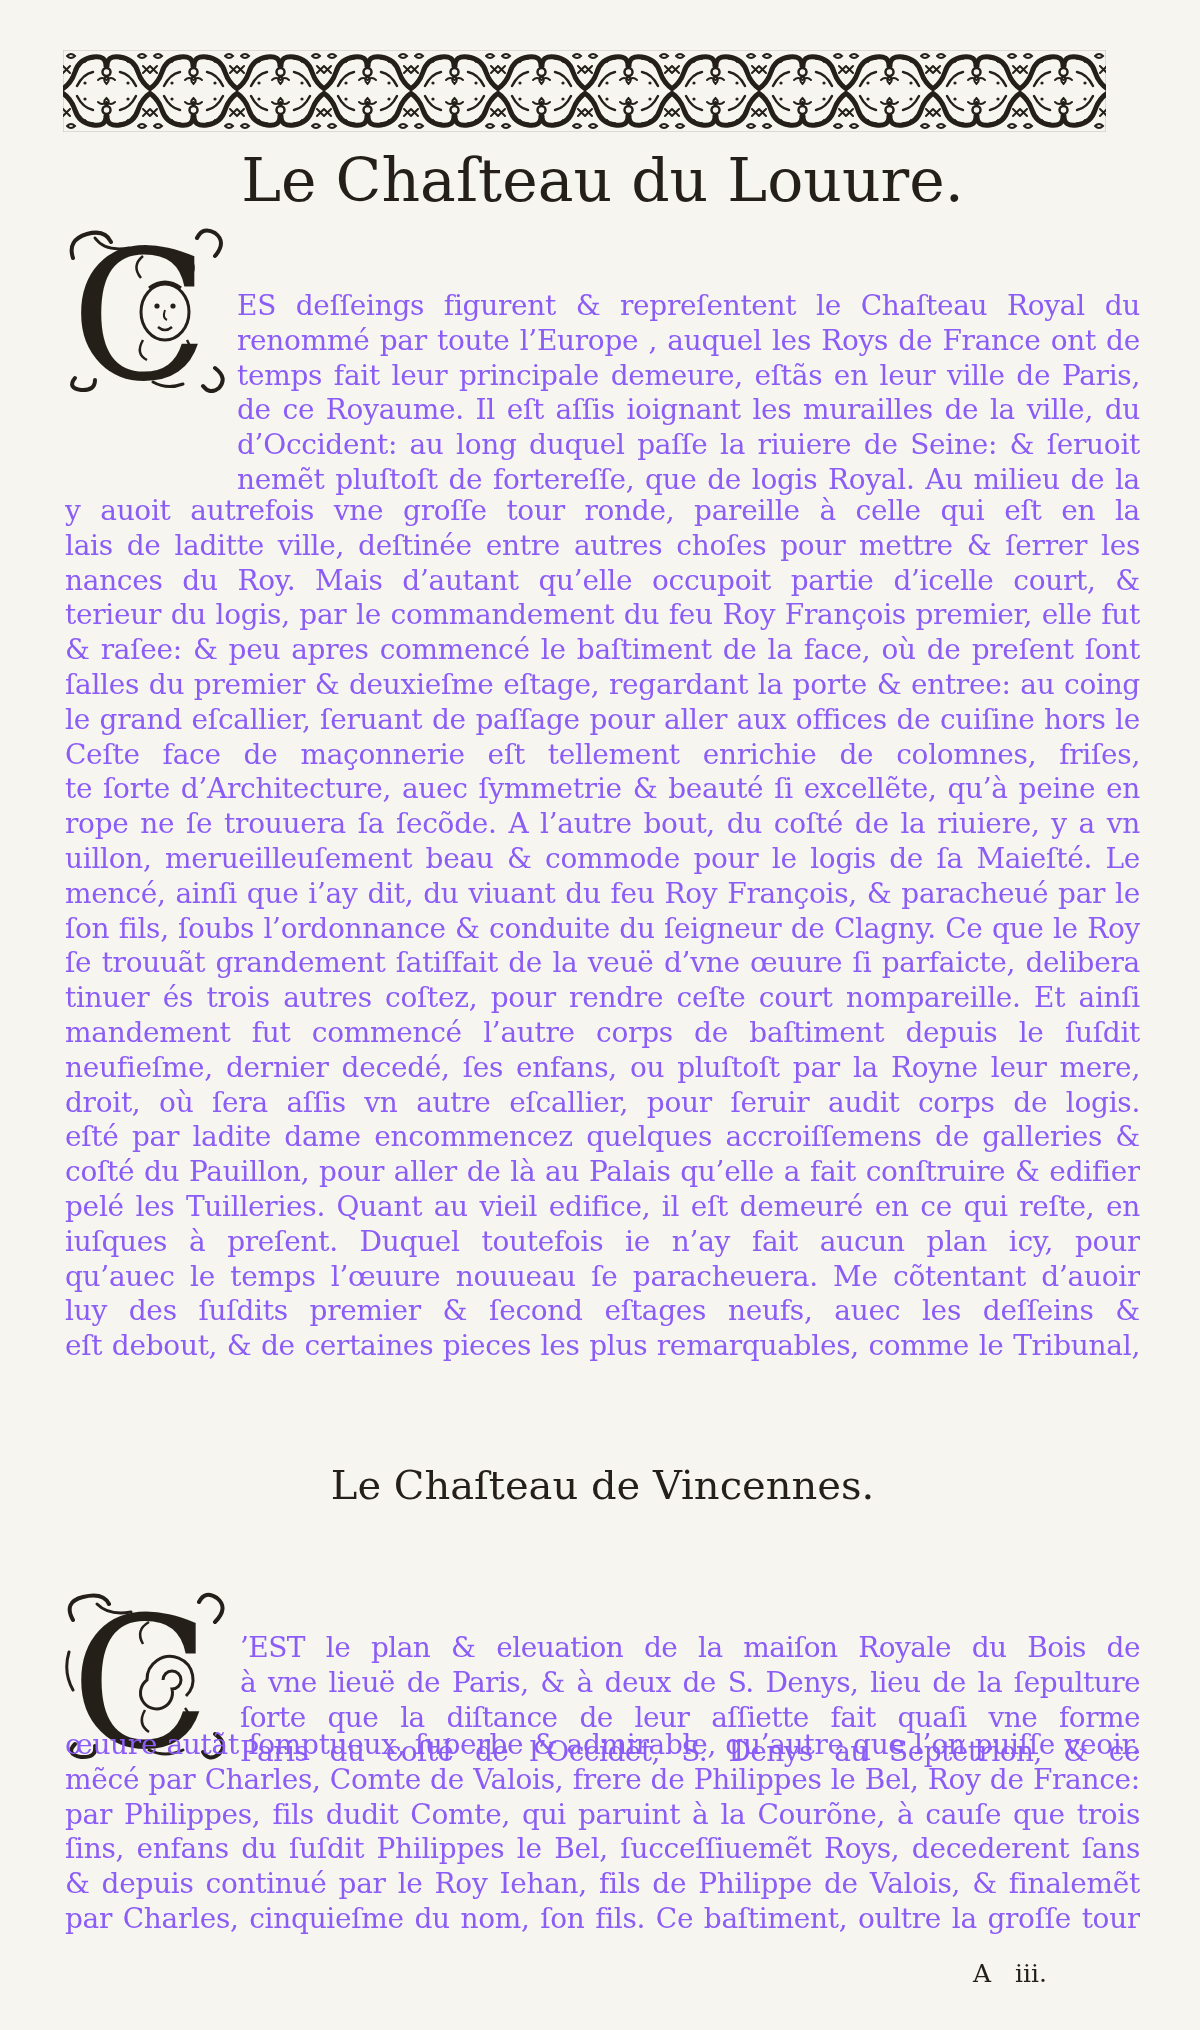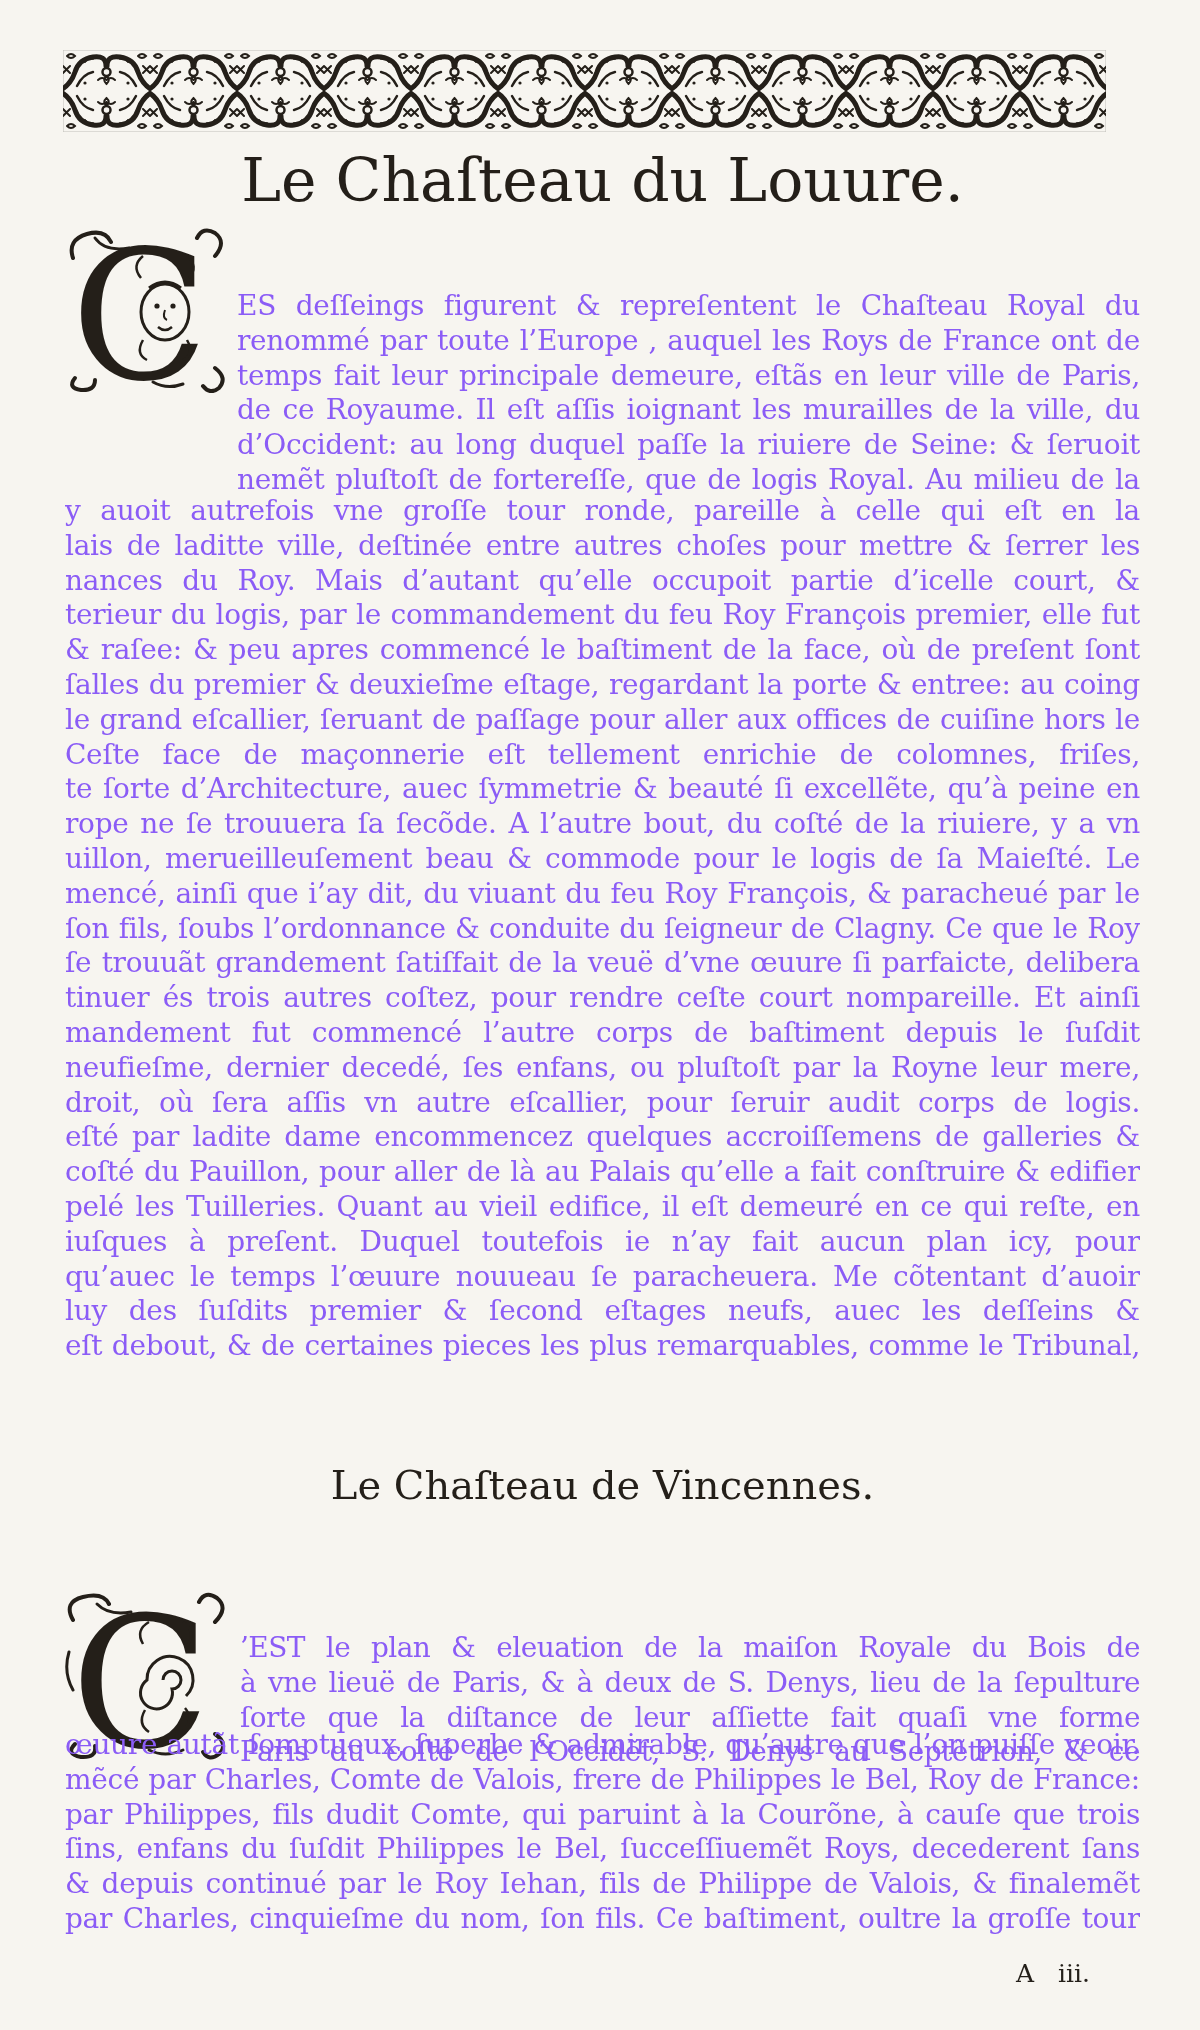--- a/index.html
+++ b/index.html
@@ -20,21 +20,21 @@
   .lines{position:absolute;}
   .line{height:34.8px;line-height:34.8px;font-size:28px;letter-spacing:-0.3px;
         text-align:justify;text-align-last:justify;overflow:hidden;color:#8b5cf6;}
   .indent1{left:237px;top:289px;width:903px;}
   .full1{left:65px;top:494px;width:1075px;}
   .indent2{left:240px;top:1589px;width:900px;margin-top:42px;}
   .indent2 .line{letter-spacing:-0.55px;}
   .full2{left:65px;top:1728px;width:1075px;}
 
   .signature{position:absolute;left:930px;top:1958px;width:160px;
-             font-size:25px;line-height:32px;word-spacing:16px;text-align:right;}
+             font-size:25px;line-height:32px;word-spacing:16px;text-align:center;}
 </style>
 </head>
 <body>
 
 <div class="page">
 
   <div class="band">
     <svg width="1043" height="82" viewBox="0 0 1043 82" xmlns="http://www.w3.org/2000/svg">
       <defs>
         <g id="rowm" stroke="#241f19" fill="none" stroke-linecap="round">

